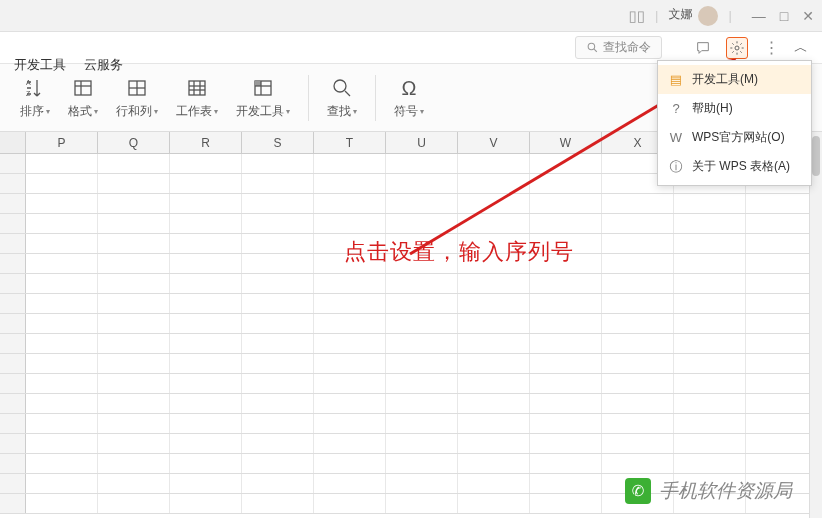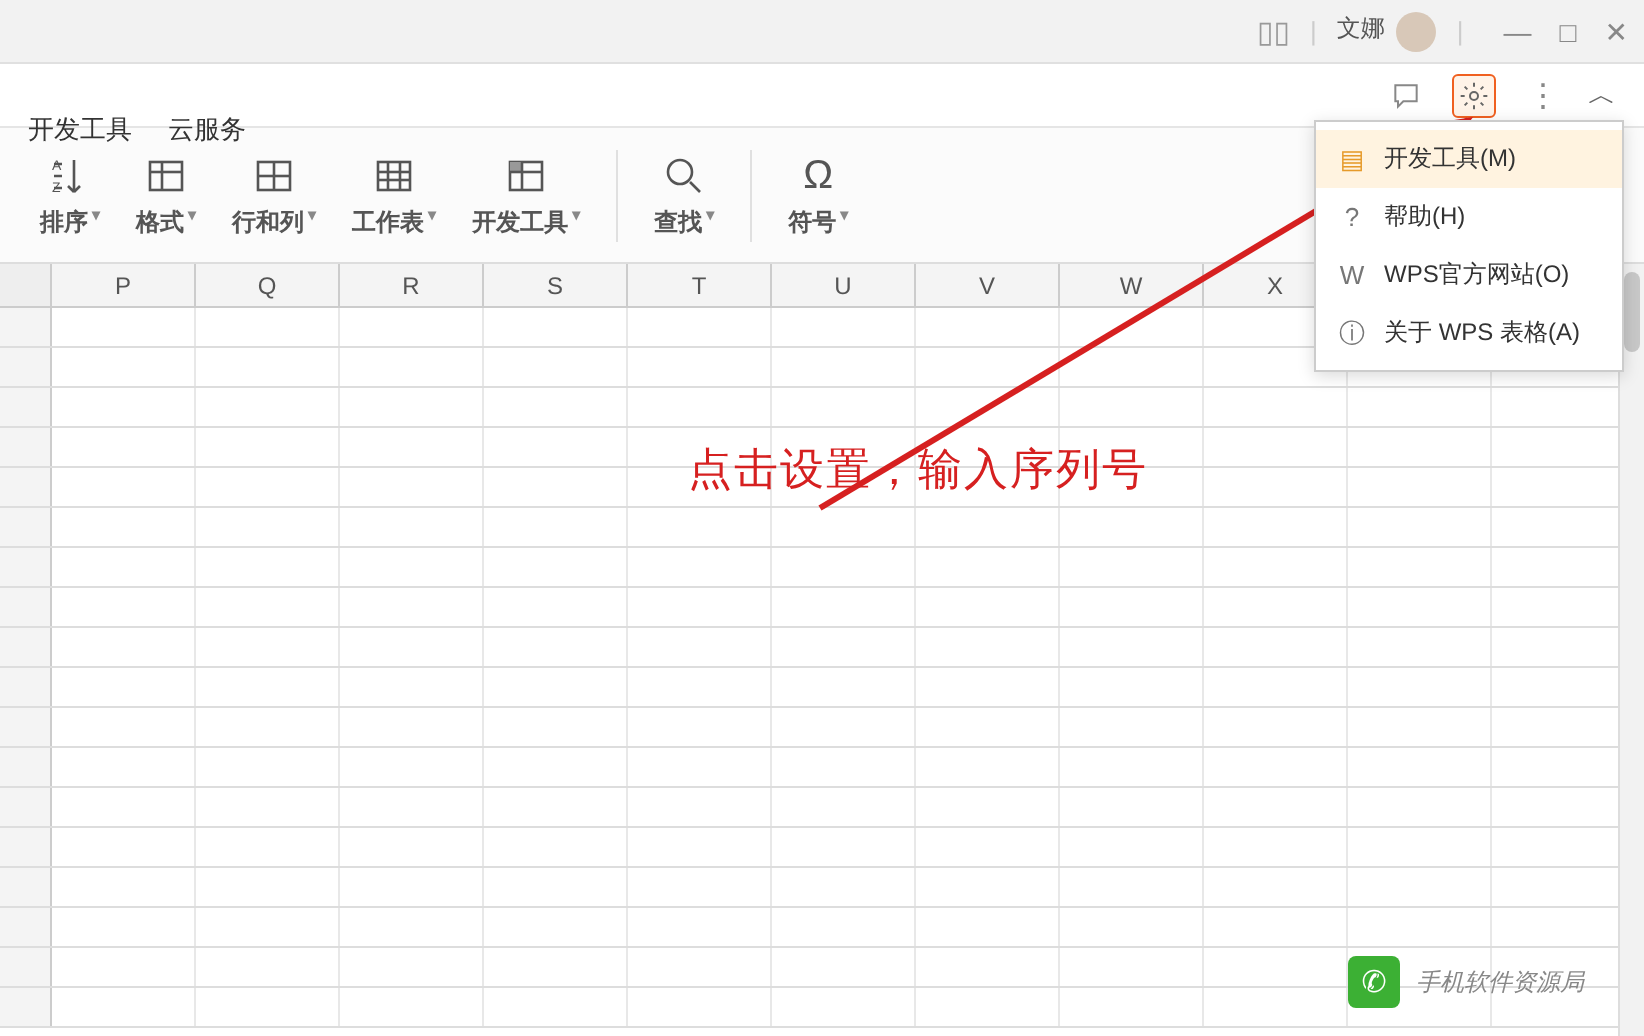--- a/index.html
+++ b/index.html
@@ -16,47 +16,47 @@
   .menubar .tab { font-size: 13px; color: #333; cursor: pointer; margin-top: 35px; }
   .menubar .spacer { flex: 1; }
   .search-box { display: flex; align-items: center; gap: 4px; color: #888; font-size: 12px; border: 1px solid #ddd; border-radius: 3px; padding: 2px 10px; background: #fafafa; }
   .right-icons { display: flex; align-items: center; gap: 12px; margin-left: 12px; }
   .icon-btn { width: 22px; height: 22px; display: flex; align-items: center; justify-content: center; color: #666; cursor: pointer; border-radius: 3px; }
   .icon-btn.hl { border: 1.5px solid #f06020; background: #fff3e8; }
   .chev-up { font-size: 14px; color: #666; }
   
   .ribbon { height: 68px; background: #fbfbfb; border-bottom: 1px solid #ddd; display: flex; align-items: center; padding: 4px 14px; gap: 6px; }
   .ribbon-item { display: flex; flex-direction: column; align-items: center; gap: 2px; padding: 2px 6px; cursor: pointer; }
-  .ribbon-item .lbl { font-size: 12px; color: #555; display: flex; align-items: flex-start; gap: 2px; font-weight: bold; }
+  .ribbon-item .lbl { font-size: 12px; color: #555; display: flex; align-items: center; gap: 2px; }
   .ribbon-icon { width: 26px; height: 26px; display: flex; align-items: center; justify-content: center; color: #5a5a5a; }
   .ribbon-icon svg { stroke: #555; fill: none; stroke-width: 1.3; }
   .dd { font-size: 8px; color: #888; }
   .vsep { width: 1px; height: 46px; background: #e0e0e0; margin: 0 6px; }
   
   .sheet-area { position: relative; background: #fff; height: calc(518px - 32px - 32px - 68px); overflow: hidden; }
   .col-headers { display: flex; height: 22px; background: #f4f4f4; border-bottom: 1px solid #ccc; }
   .corner { width: 26px; background: #eee; border-right: 1px solid #ccc; }
   .col-h { width: 72px; text-align: center; font-size: 12px; color: #555; border-right: 1px solid #ccc; line-height: 22px; }
   .rows { }
   .row { display: flex; height: 20px; border-bottom: 1px solid #ddd; }
   .row-h { width: 26px; background: #f4f4f4; border-right: 1px solid #ccc; }
   .cell { width: 72px; border-right: 1px solid #e8e8e8; }
   
   .dropdown { position: absolute; top: 60px; right: 10px; width: 155px; background: #fff; border: 1px solid #ccc; box-shadow: 0 2px 8px rgba(0,0,0,0.15); z-index: 50; padding: 4px 0; }
   .dropdown .mi { display: flex; align-items: center; gap: 8px; padding: 6px 10px; font-size: 12px; color: #333; cursor: pointer; }
   .dropdown .mi.hl { background: #fff3e0; }
   .dropdown .mi .mic { width: 16px; height: 16px; display: flex; align-items: center; justify-content: center; color: #777; font-size: 13px; }
   .dropdown .mi.hl .mic { color: #e69a2a; }
   
-  .annotation { position: absolute; top: 220px; left: 344px; font-size: 22px; color: #d62020; z-index: 40; font-weight: 400; letter-spacing: 1px; }
+  .annotation { position: absolute; top: 237px; left: 344px; font-size: 22px; color: #d62020; z-index: 40; font-weight: 400; letter-spacing: 1px; }
   .arrow-svg { position: absolute; top: 54px; left: 380px; z-index: 40; pointer-events: none; }
   
   .watermark { position: absolute; bottom: 14px; right: 30px; display: flex; align-items: center; gap: 8px; z-index: 60; }
   .watermark .wm-icon { width: 26px; height: 26px; background: #3cb034; border-radius: 4px; display: flex; align-items: center; justify-content: center; color: #fff; font-size: 15px; }
-  .watermark .wm-text { font-size: 12px; color: #888; font-style: italic; }
+  .watermark .wm-text { font-size: 19px; color: #888; font-style: italic; }
   
   .vscroll { position: absolute; right: 0; top: 0; bottom: 0; width: 13px; background: #f2f2f2; border-left: 1px solid #ddd; }
   .vscroll-thumb { position: absolute; top: 4px; left: 2px; right: 2px; height: 40px; background: #c8c8c8; border-radius: 4px; }
 </style>
 </head>
 <body>
 
 <div class="titlebar">
   <span class="mini-icon">▯▯</span>
   <span style="color:#ccc">|</span>
@@ -69,20 +69,27 @@
     <span>—</span>
     <span>□</span>
     <span>✕</span>
   </div>
 </div>
 
 <div class="menubar">
   <span class="tab">开发工具</span>
   <span class="tab">云服务</span>
   <div class="spacer"></div>
+  <div class="search-box">
+    <svg width="13" height="13" viewBox="0 0 24 24">
+        <circle cx="10" cy="10" r="6" stroke="#999" fill="none" stroke-width="2"></circle>
+        <line x1="15" y1="15" x2="20" y2="20" stroke="#999" stroke-width="2"></line>
+      </svg>
+    <span>查找命令</span>
+  </div>
   <div class="right-icons">
     <span class="icon-btn">
       <svg width="16" height="16" viewBox="0 0 24 24">
           <path d="M4 4h16v12H10l-4 4v-4H4z" stroke="#888" fill="none" stroke-width="1.5"></path>
         </svg>
     </span>
     <span class="icon-btn hl">
       <svg width="16" height="16" viewBox="0 0 24 24">
           <circle cx="12" cy="12" r="3" stroke="#666" fill="none" stroke-width="1.5"></circle>
           <path d="M12 2v3M12 19v3M2 12h3M19 12h3M5 5l2 2M17 17l2 2M19 5l-2 2M5 19l2-2" stroke="#666" stroke-width="1.5"></path>

